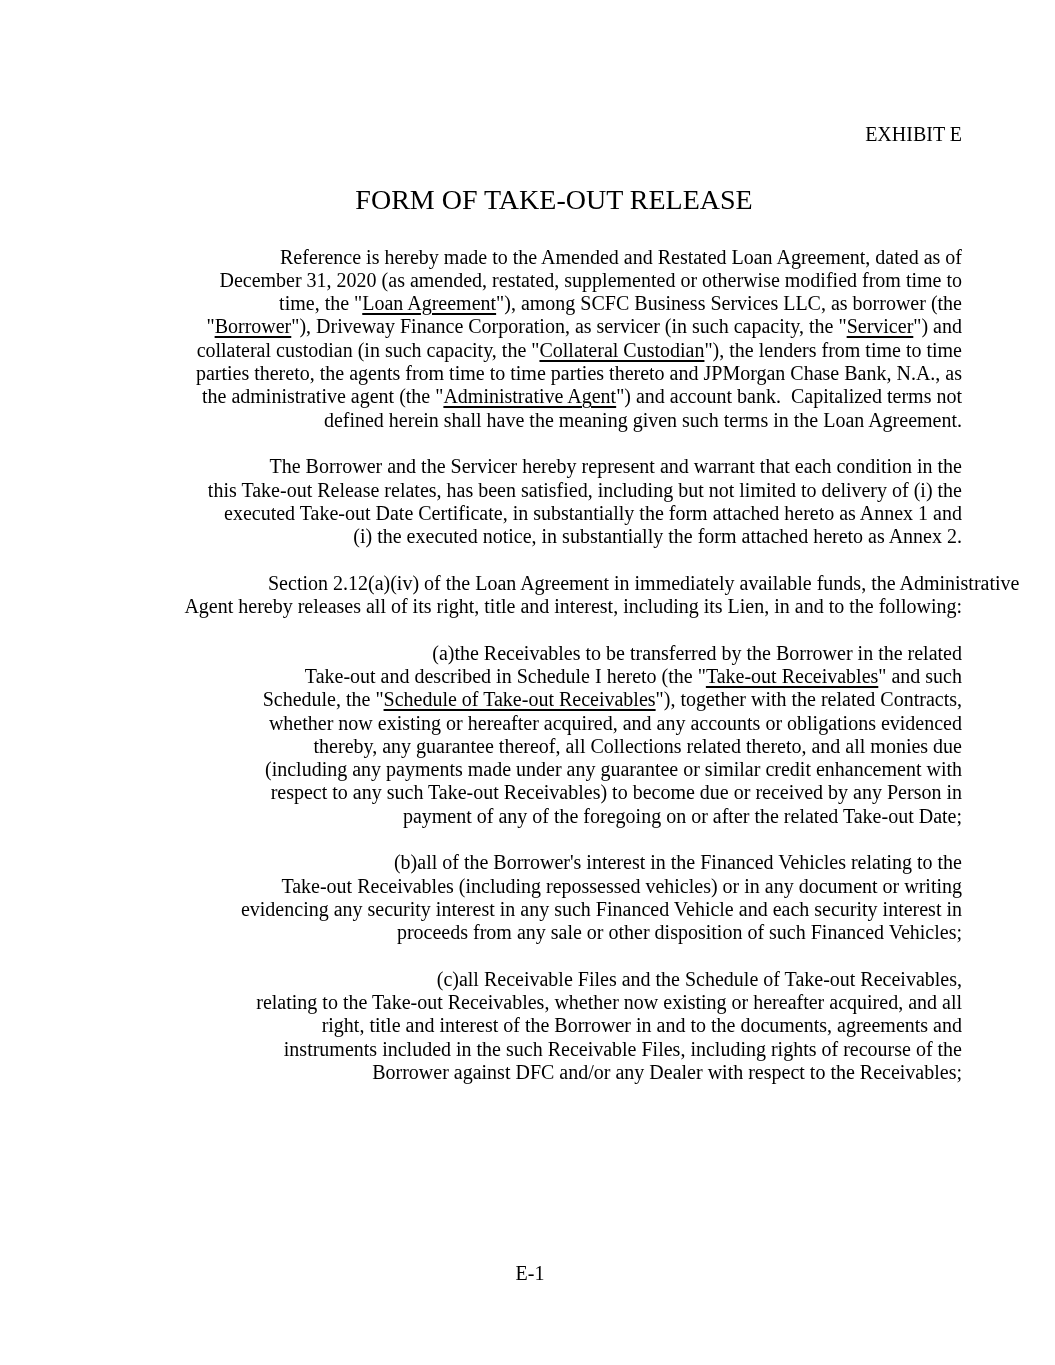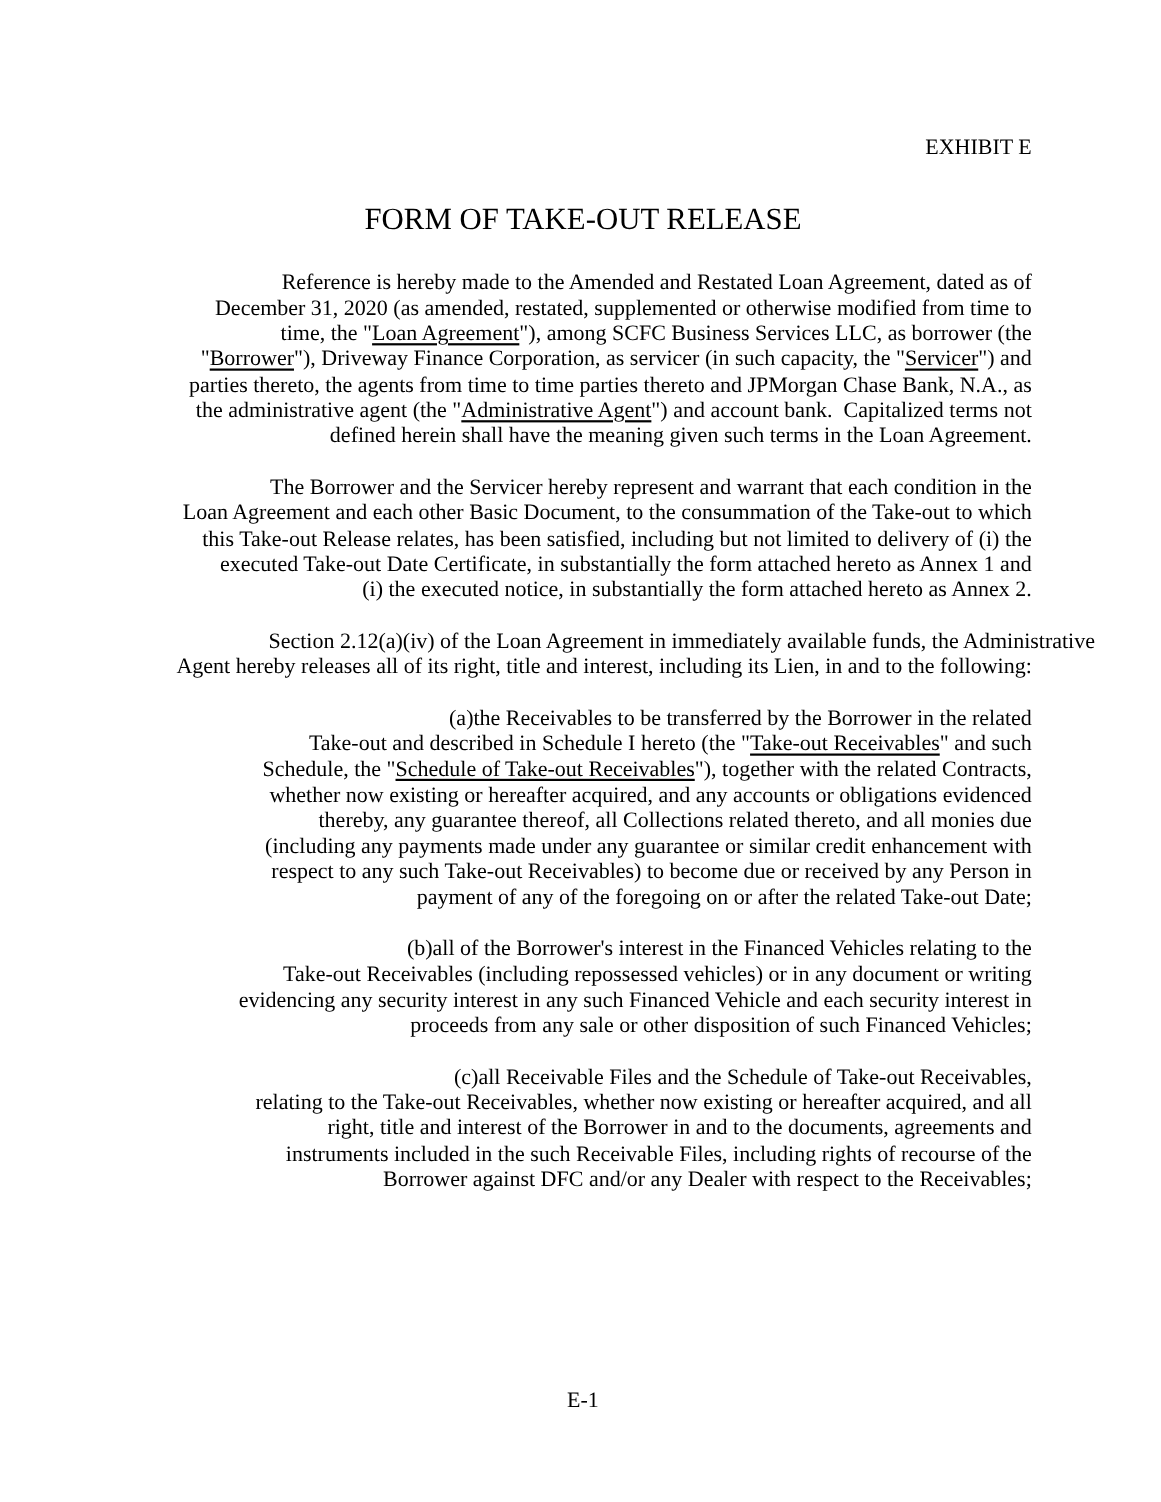--- a/index.html
+++ b/index.html
@@ -7,20 +7,21 @@
   .page {
     position: relative;
     width: 1055px;
     height: 1365px;
     background: #ffffff;
     color: #000000;
     font-family: "Liberation Serif", "DejaVu Serif", serif;
     font-size: 20px;
     line-height: 23.3px;
     overflow: hidden;
+    padding-left: 24px;
   }
   .content { padding: 123px 0 0 122px; width: 938px; }
   .exhibit-line { text-align: right; }
   .doc-title {
     text-align: center;
     margin-top: 42px;
     font-weight: normal;
     font-size: 28px;
     line-height: 23.3px;
   }
@@ -49,27 +50,27 @@
 <div class="page">
   <div class="content">
     <div class="exhibit-line">EXHIBIT E</div>
     <h1 class="doc-title">FORM OF TAKE-OUT RELEASE</h1>
     <div class="paragraphs">
         <div class="para indent-half">
           <div class="line"><span>Reference is hereby made to the Amended and Restated Loan Agreement, dated as of</span></div>
           <div class="line"><span>December 31, 2020 (as amended, restated, supplemented or otherwise modified from time to</span></div>
           <div class="line"><span>time, the "</span><span class="underlined">Loan Agreement</span><span>"), among SCFC Business Services LLC, as borrower (the</span></div>
           <div class="line"><span>"</span><span class="underlined">Borrower</span><span>"), Driveway Finance Corporation, as servicer (in such capacity, the "</span><span class="underlined">Servicer</span><span>") and</span></div>
+          <div class="line"><span>collateral custodian (in such capacity, the "</span><span class="underlined">Collateral Custodian</span><span>"), the lenders from time to time</span></div>
           <div class="line"><span>parties thereto, the agents from time to time parties thereto and JPMorgan Chase Bank, N.A., as</span></div>
           <div class="line"><span>the administrative agent (the "</span><span class="underlined">Administrative Agent</span><span>") and account bank.  Capitalized terms not</span></div>
           <div class="line"><span>defined herein shall have the meaning given such terms in the Loan Agreement.</span></div>
         </div>
         <div class="para indent-half">
           <div class="line"><span>The Borrower and the Servicer hereby represent and warrant that each condition in the</span></div>
-          <div class="line"><span>Loan Agreement and each other Basic Document, to the consummation of the Take-out to which</span></div>
           <div class="line"><span>this Take-out Release relates, has been satisfied, including but not limited to delivery of (i) the</span></div>
           <div class="line"><span>executed Take-out Date Certificate, in substantially the form attached hereto as Annex 1 and</span></div>
           <div class="line"><span>(i) the executed notice, in substantially the form attached hereto as Annex 2.</span></div>
         </div>
         <div class="para indent-one">
           <div class="line"><span>Section 2.12(a)(iv) of the Loan Agreement in immediately available funds, the Administrative</span></div>
           <div class="line"><span>Agent hereby releases all of its right, title and interest, including its Lien, in and to the following:</span></div>
         </div>
         <div class="para item-a">
           <div class="line"><span class="marker">(a)</span><span>the Receivables to be transferred by the Borrower in the related</span></div>

